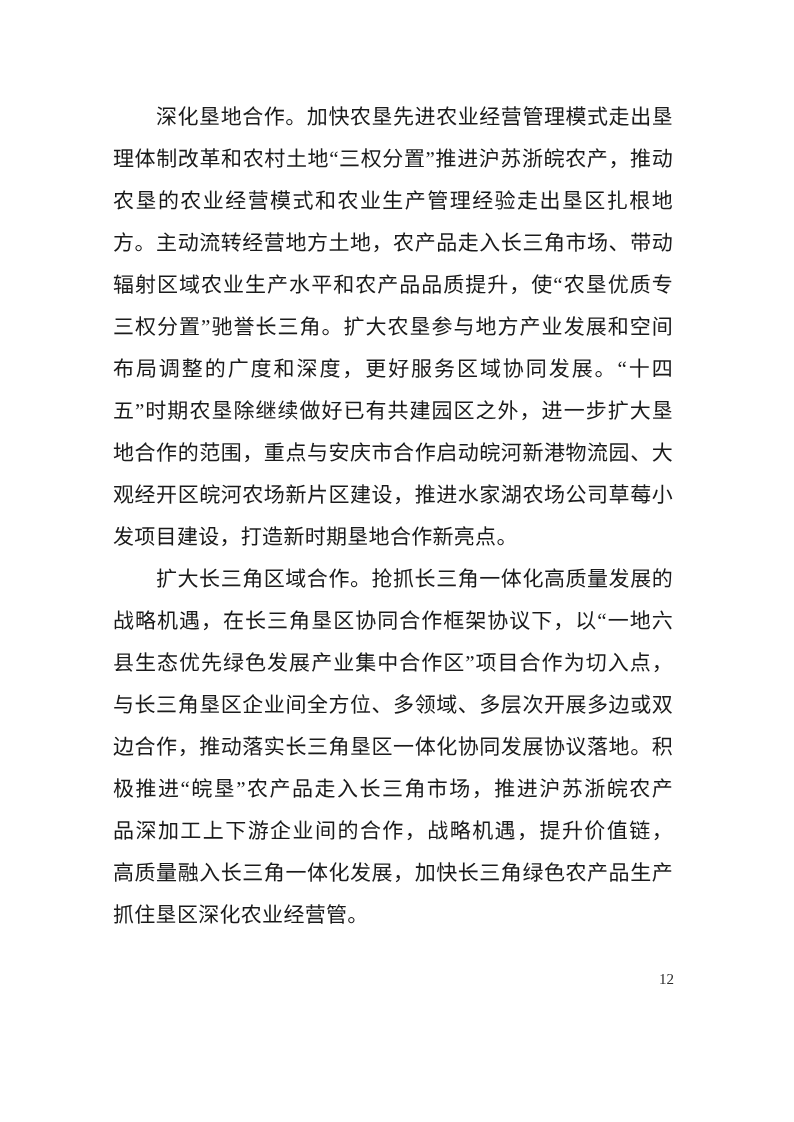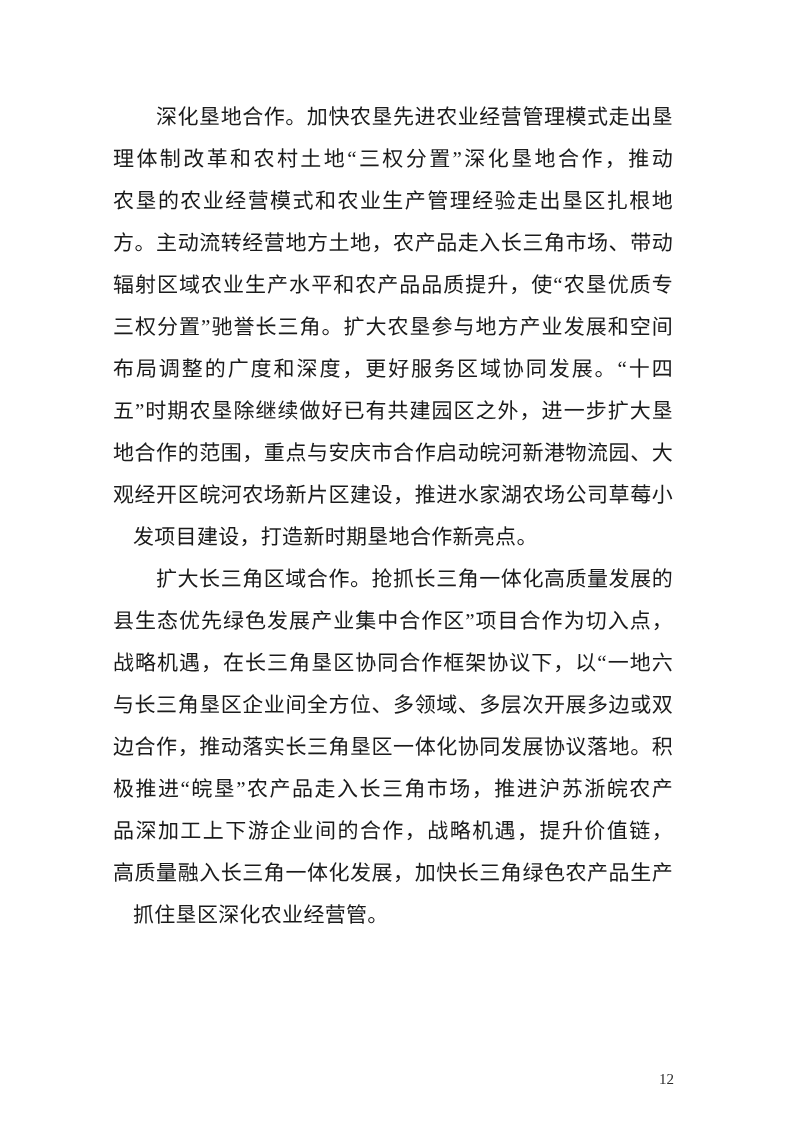--- a/index.html
+++ b/index.html
@@ -35,53 +35,52 @@
     text-align: justify;
     text-align-last: justify;
     letter-spacing: 0.3px;
   }
   .line.first {
     text-indent: 43px;
   }
   .line.last {
     text-align: right;
     text-align-last: left;
-    margin-left: 20px;
   }
   .page-number {
     position: absolute;
     left: 659px;
-    top: 1070px;
+    top: 970px;
     width: 30px;
     font-size: 15px;
     line-height: 18px;
     color: #2b2b2b;
     font-family: "Liberation Serif", serif;
     text-align: left;
   }
 </style>
 </head>
 <body>
 
 <div class="page">
   <div class="text-body">
       <div class="line first">深化垦地合作。加快农垦先进农业经营管理模式走出垦</div>
-      <div class="line">理体制改革和农村土地“三权分置”深化垦地合作，推动</div>
+      <div class="line">理体制改革和农村土地“三权分置”推进沪苏浙皖农产，推动</div>
       <div class="line">农垦的农业经营模式和农业生产管理经验走出垦区扎根地</div>
       <div class="line">方。主动流转经营地方土地，农产品走入长三角市场、带动</div>
       <div class="line">辐射区域农业生产水平和农产品品质提升，使“农垦优质专</div>
       <div class="line">三权分置”驰誉长三角。扩大农垦参与地方产业发展和空间</div>
       <div class="line">布局调整的广度和深度，更好服务区域协同发展。“十四</div>
       <div class="line">五”时期农垦除继续做好已有共建园区之外，进一步扩大垦</div>
       <div class="line">地合作的范围，重点与安庆市合作启动皖河新港物流园、大</div>
       <div class="line">观经开区皖河农场新片区建设，推进水家湖农场公司草莓小</div>
       <div class="line last">发项目建设，打造新时期垦地合作新亮点。</div>
       <div class="line first">扩大长三角区域合作。抢抓长三角一体化高质量发展的</div>
+      <div class="line">战略机遇，在长三角垦区协同合作框架协议下，以“一地六</div>
       <div class="line">县生态优先绿色发展产业集中合作区”项目合作为切入点，</div>
-      <div class="line">战略机遇，在长三角垦区协同合作框架协议下，以“一地六</div>
       <div class="line">与长三角垦区企业间全方位、多领域、多层次开展多边或双</div>
       <div class="line">边合作，推动落实长三角垦区一体化协同发展协议落地。积</div>
       <div class="line">极推进“皖垦”农产品走入长三角市场，推进沪苏浙皖农产</div>
       <div class="line">品深加工上下游企业间的合作，战略机遇，提升价值链，</div>
       <div class="line">高质量融入长三角一体化发展，加快长三角绿色农产品生产</div>
       <div class="line last">抓住垦区深化农业经营管。</div>
     </div>
   <div class="page-number">12</div>
 </div>
 

